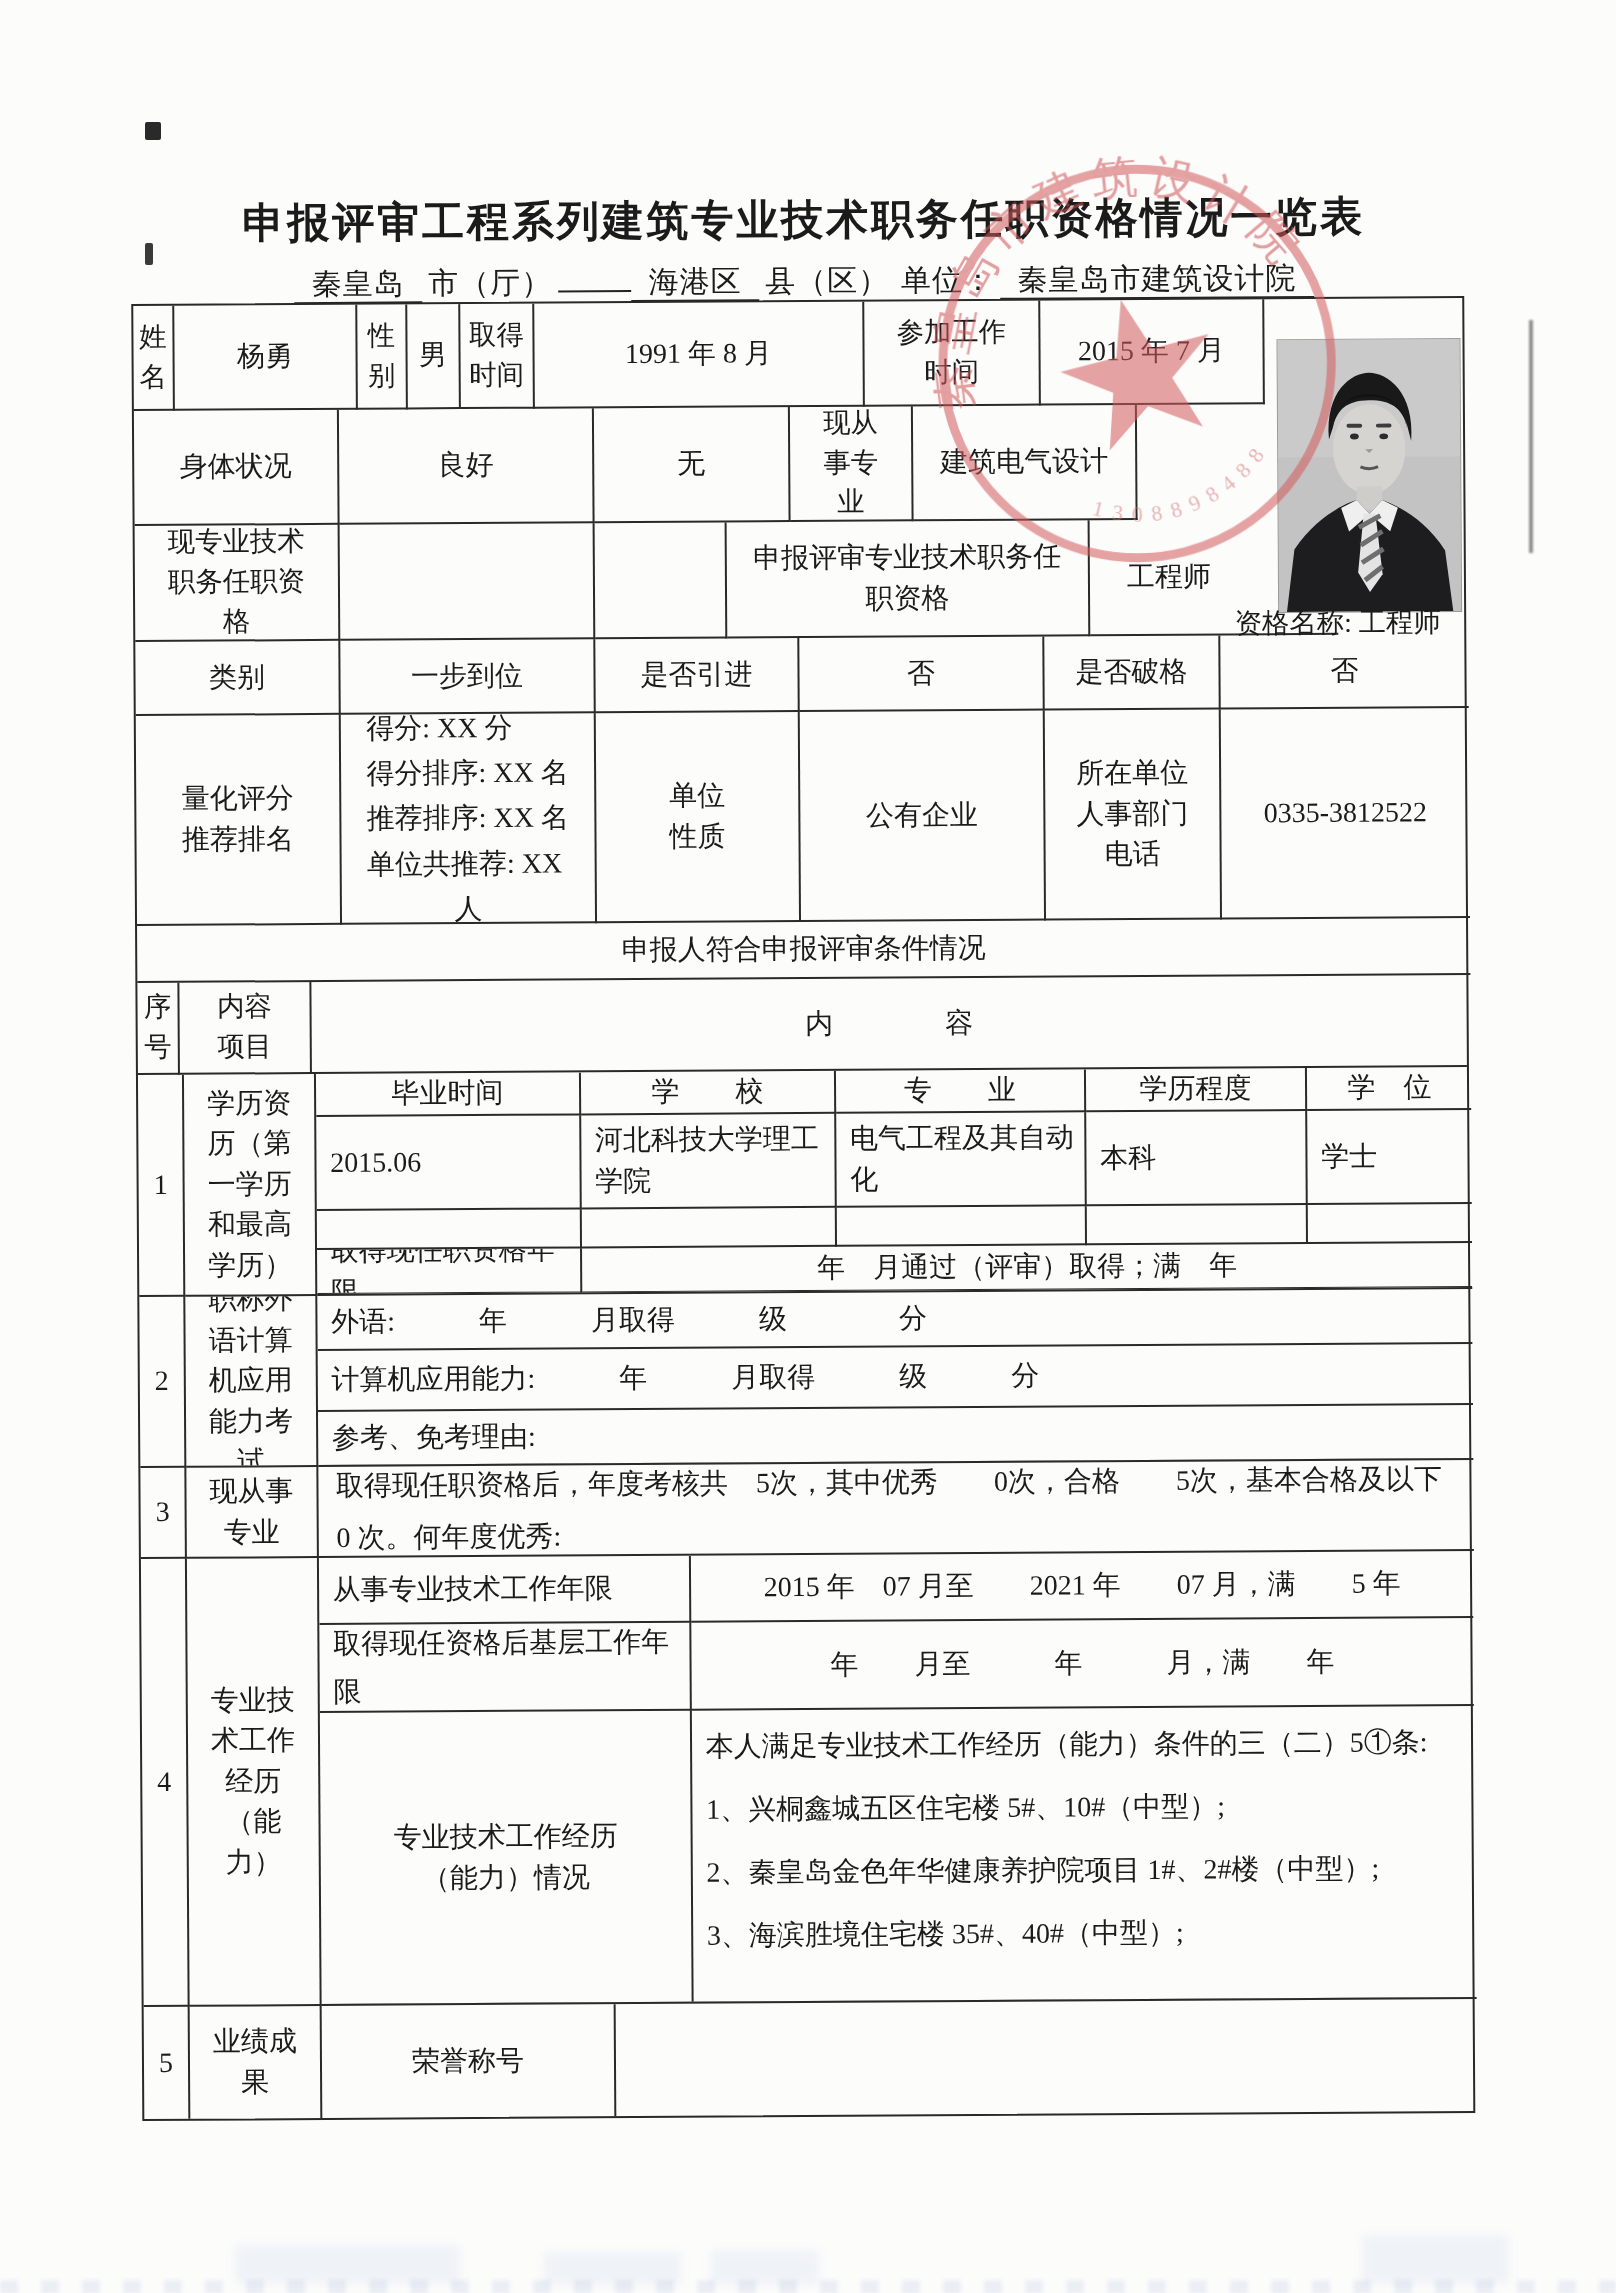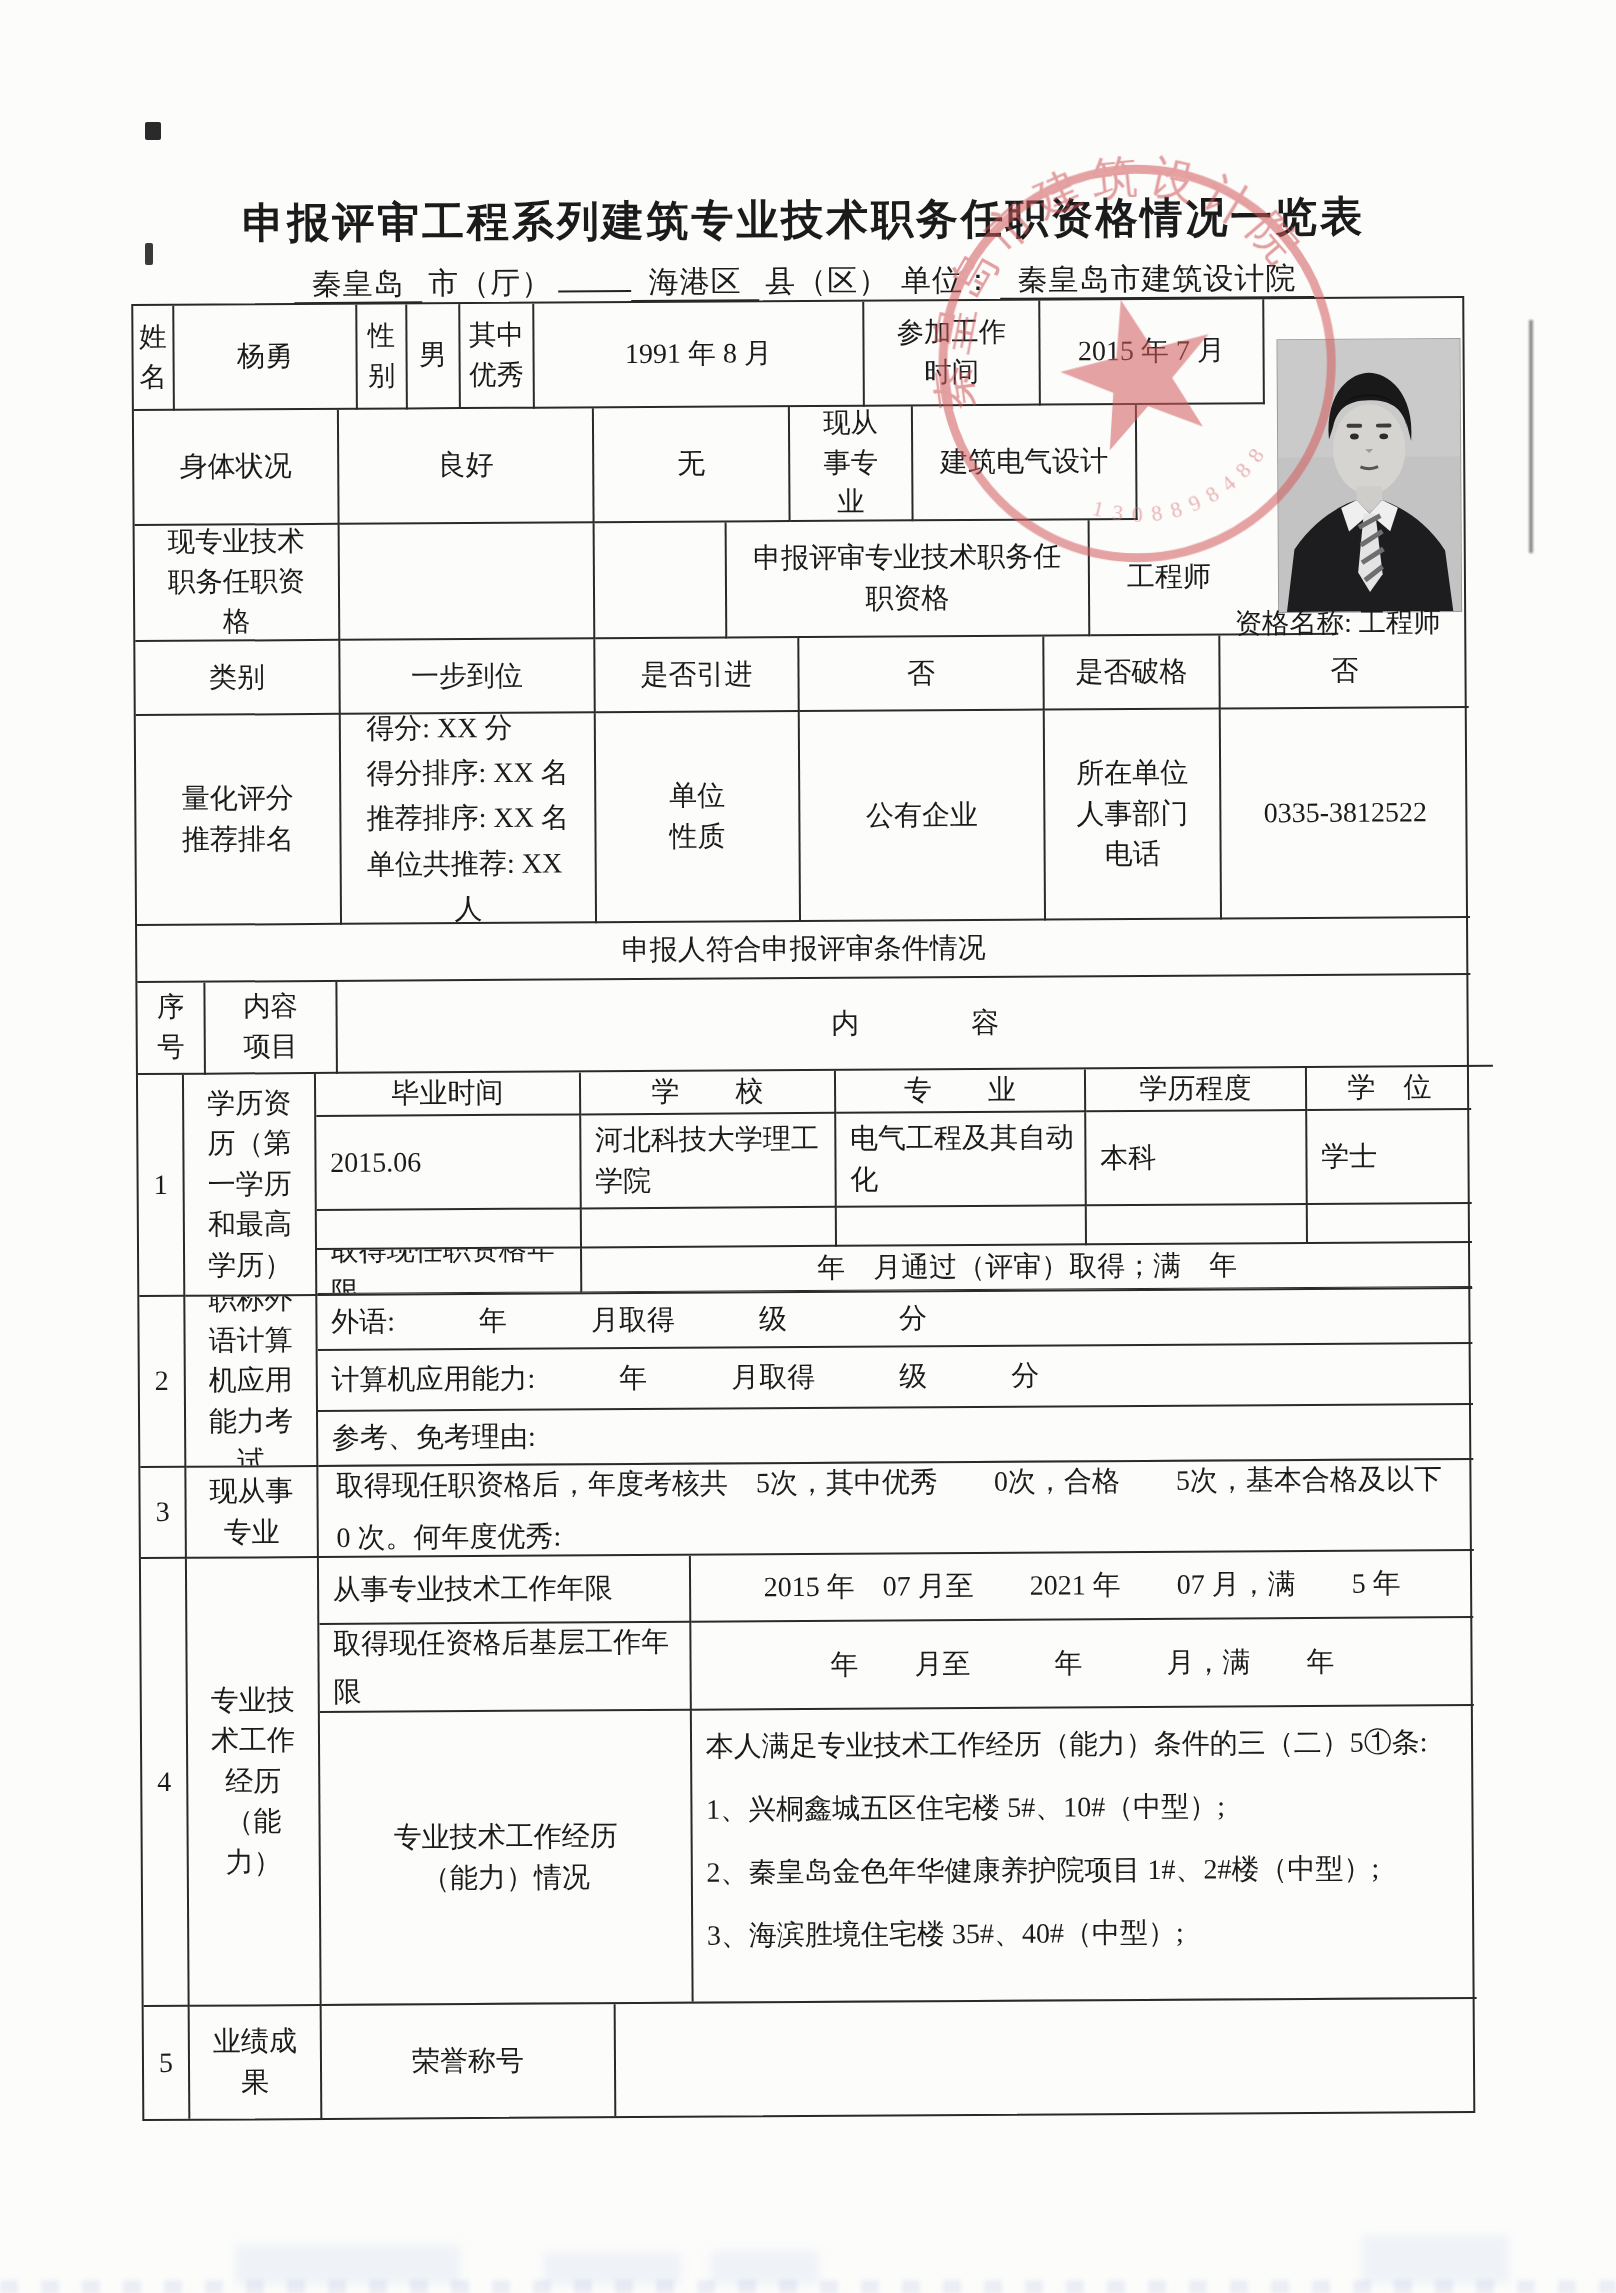--- a/index.html
+++ b/index.html
@@ -80,21 +80,21 @@
       <span class="u">秦皇岛</span><span class="plain">市（厅）</span><span class="gap"></span><span class="u">海港区</span><span class="plain">县（区）</span><span class="plain">单位：</span><span class="u">秦皇岛市建筑设计院</span>
     </div>
 
     <div class="tbl" style="position:absolute;">
 
       <div class="r" style="height:105px">
         <div class="c small" style="width:41px;padding:3.9px 2px">姓名</div>
         <div class="c" style="width:183px">杨勇</div>
         <div class="c small" style="width:50px;padding:3.9px 2px">性别</div>
         <div class="c" style="width:53px">男</div>
-        <div class="c small" style="width:74px;padding:3.9px 5.9px">其中优秀</div>
+        <div class="c small" style="width:74px;padding:3.9px 5.9px">取得时间</div>
         <div class="c" style="width:330px">1991 年 8 月</div>
         <div class="c small wrap-narrow" style="width:176px">参加工作时间</div>
         <div class="c" style="width:224px">2015 年 7 月</div>
         <div class="c end nb" style="width:200px"></div>
       </div>
 
       <div class="r" style="height:115px">
         <div class="c" style="width:205px">身体状况</div>
         <div class="c" style="width:255px">良好</div>
         <div class="c" style="width:196px">无</div>
@@ -135,21 +135,21 @@
         <div class="c" style="width:245px">公有企业</div>
         <div class="c" style="width:176px;padding:3.9px 21.6px">所在单位人事部门电话</div>
         <div class="c end" style="width:248px">0335-3812522</div>
       </div>
 
       <div class="r" style="height:57px">
         <div class="c end" style="width:1333px">申报人符合申报评审条件情况</div>
       </div>
 
       <div class="r" style="height:92px">
-        <div class="c small" style="width:68px;padding:3.9px 7.8px">序号</div>
+        <div class="c small" style="width:42px;padding:3.9px 7.8px">序号</div>
         <div class="c small" style="width:132px;padding:3.9px 29px">内容项目</div>
         <div class="c end" style="width:1155px">内　　　　容</div>
       </div>
 
       <div class="r" style="height:222px">
         <div class="c" style="width:46px">1</div>
         <div class="c" style="width:132px;padding:3.9px 11.8px">学历资历（第一学历和最高学历）</div>
         <div class="c end col" style="width:1155px">
           <div class="r" style="height:43px">
             <div class="c" style="width:265px">毕业时间</div>

